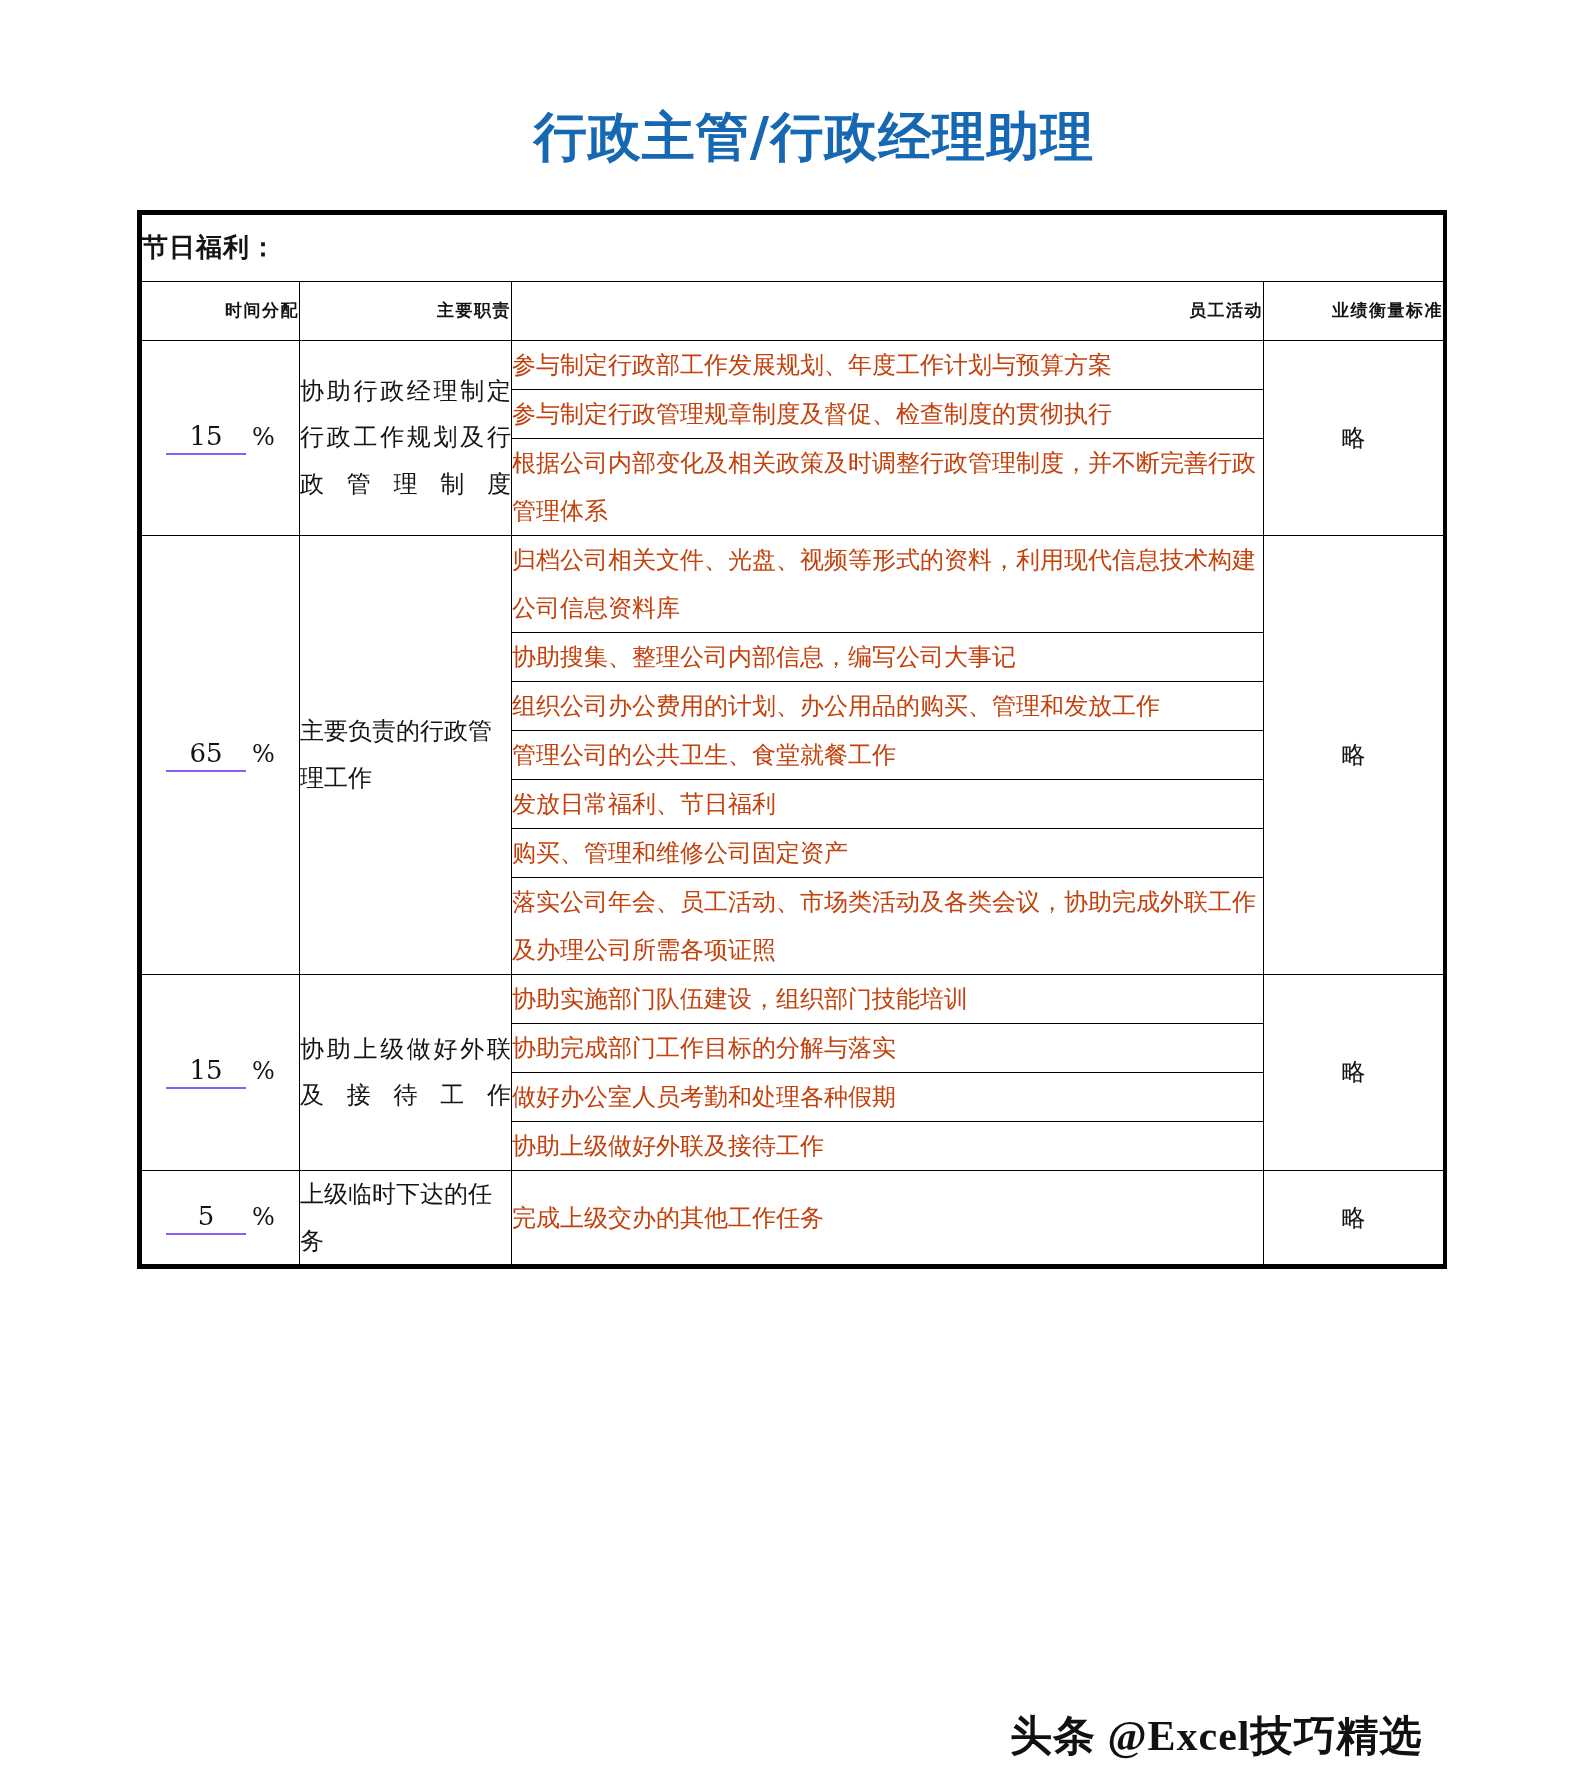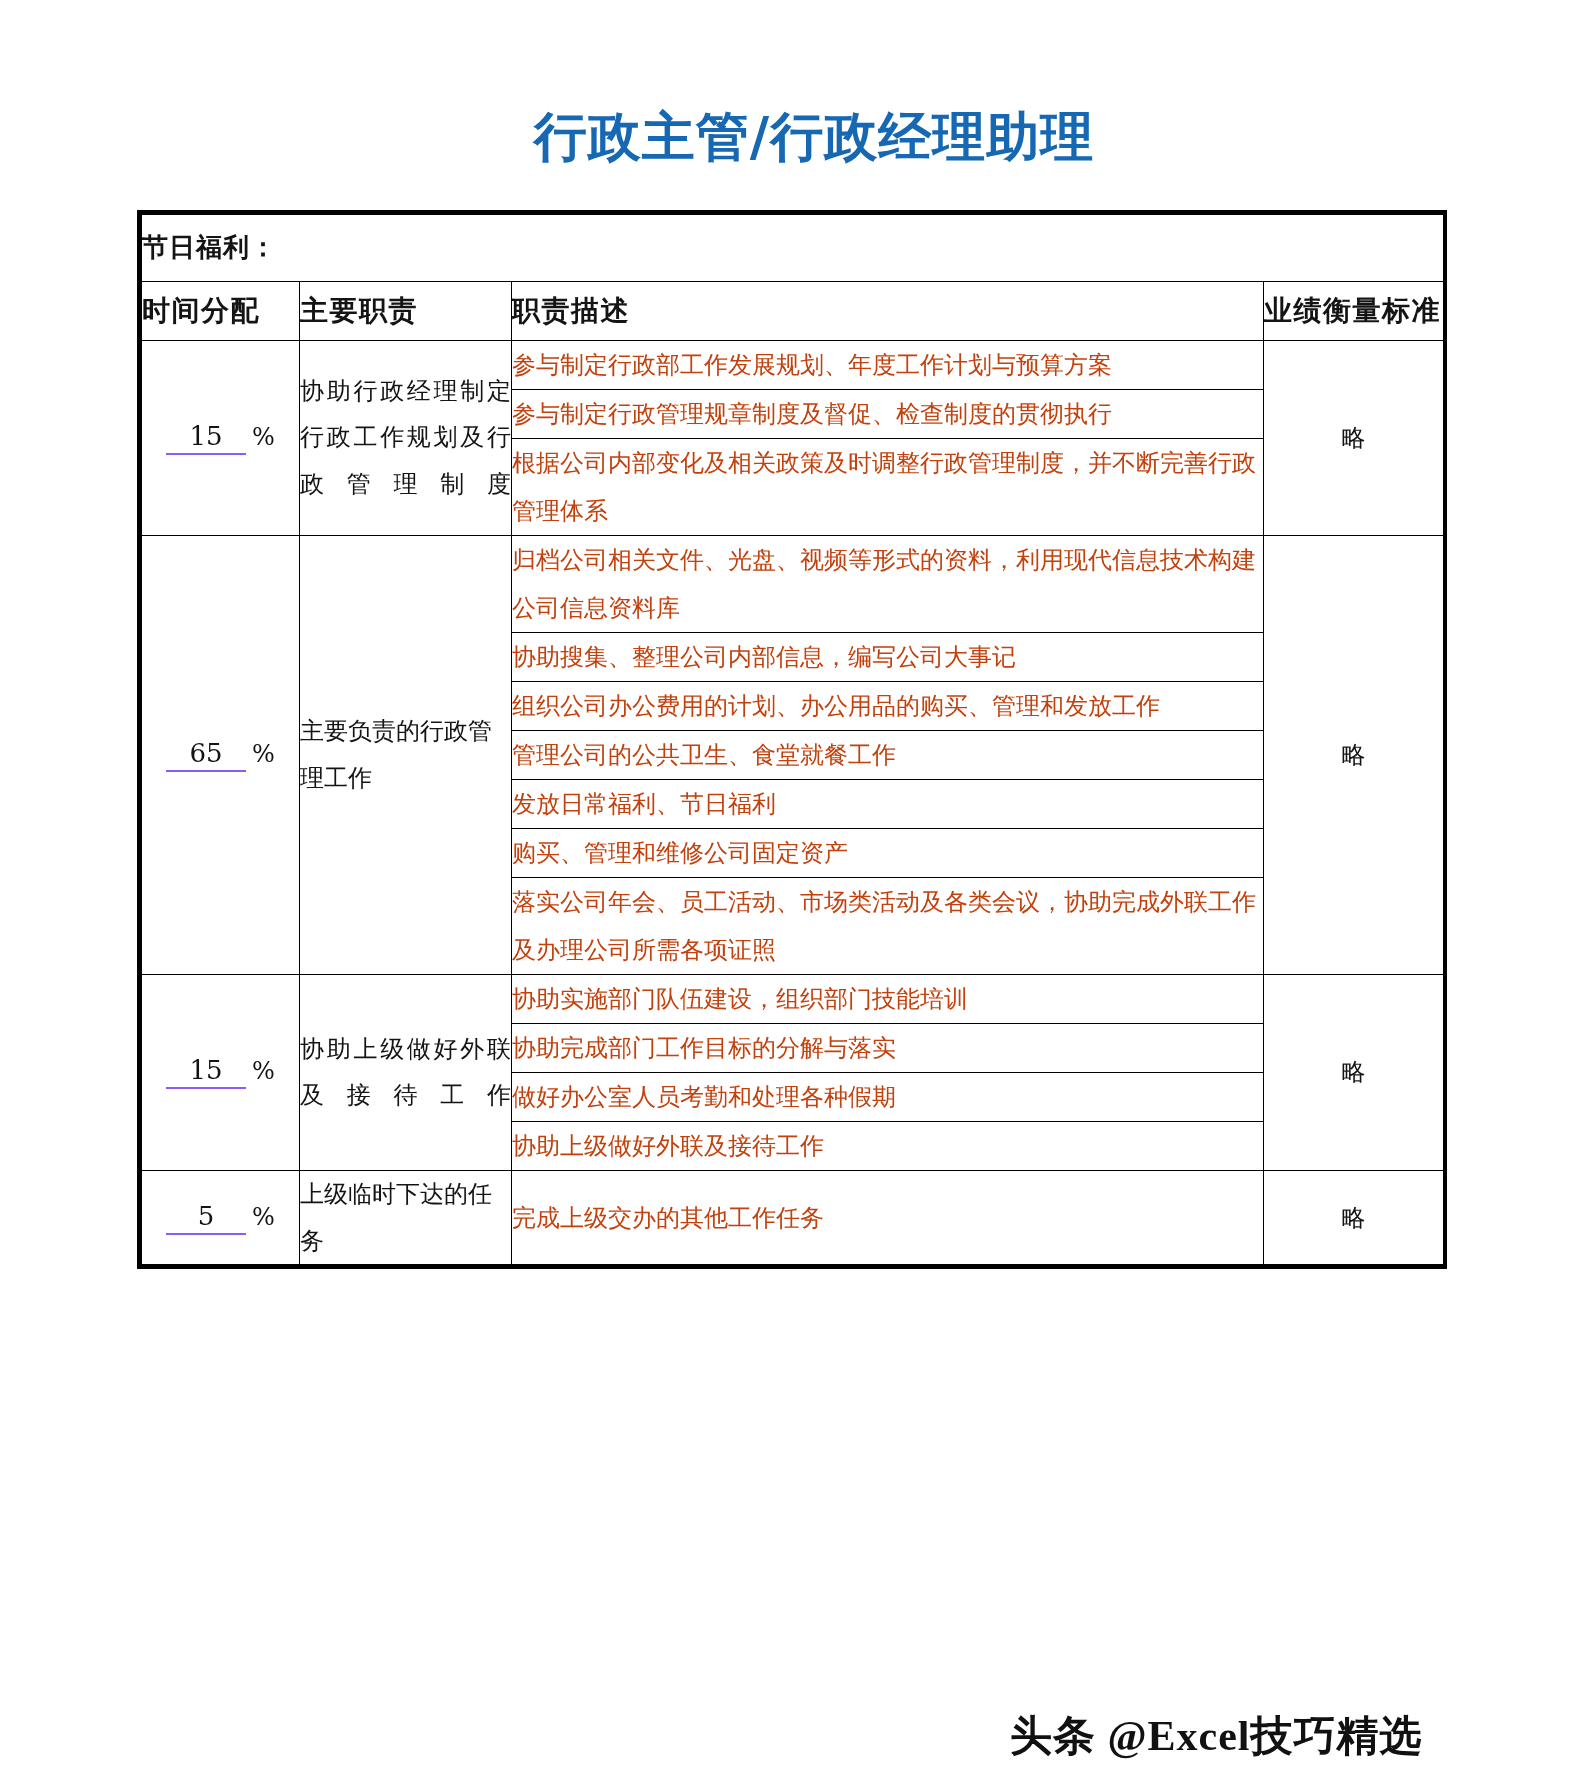--- a/index.html
+++ b/index.html
@@ -72,22 +72,22 @@
     font-weight:bold;
     color:#141414;
     letter-spacing:1px;
     text-align:left;
     vertical-align:middle;
   }
 
   
   td.colhead{
     height:58px;
-    text-align:left;
-    font-size:28px;
+    text-align:right;
+    font-size:17px;
     font-weight:bold;
     color:#141414;
     letter-spacing:1.5px;
     font-family:"DejaVu Serif","Liberation Serif",serif;
   }
 
   
   td.timecell{
     text-align:center;
     vertical-align:middle;
@@ -176,21 +176,21 @@
           <col class="c-desc">
           <col class="c-kpi">
       </colgroup>
       <tbody id="tbody">
           <tr>
             <td class="banner" colspan="4">节日福利：</td>
           </tr>
           <tr>
             <td class="colhead">时间分配</td>
             <td class="colhead">主要职责</td>
-            <td class="colhead">职责描述</td>
+            <td class="colhead">员工活动</td>
             <td class="colhead">业绩衡量标准</td>
           </tr>
           <tr>
             <td class="timecell" rowspan="3"><span class="pct"><span class="num">15</span><span class="sym">%</span></span></td>
             <td class="dutycell" rowspan="3">
               <div class="duty-txt justify">协助行政经理制定行政工作规划及行政管理制度</div>
             </td>
             <td class="desccell">
               <div class="desc-txt">参与制定行政部工作发展规划、年度工作计划与预算方案</div>
             </td>

